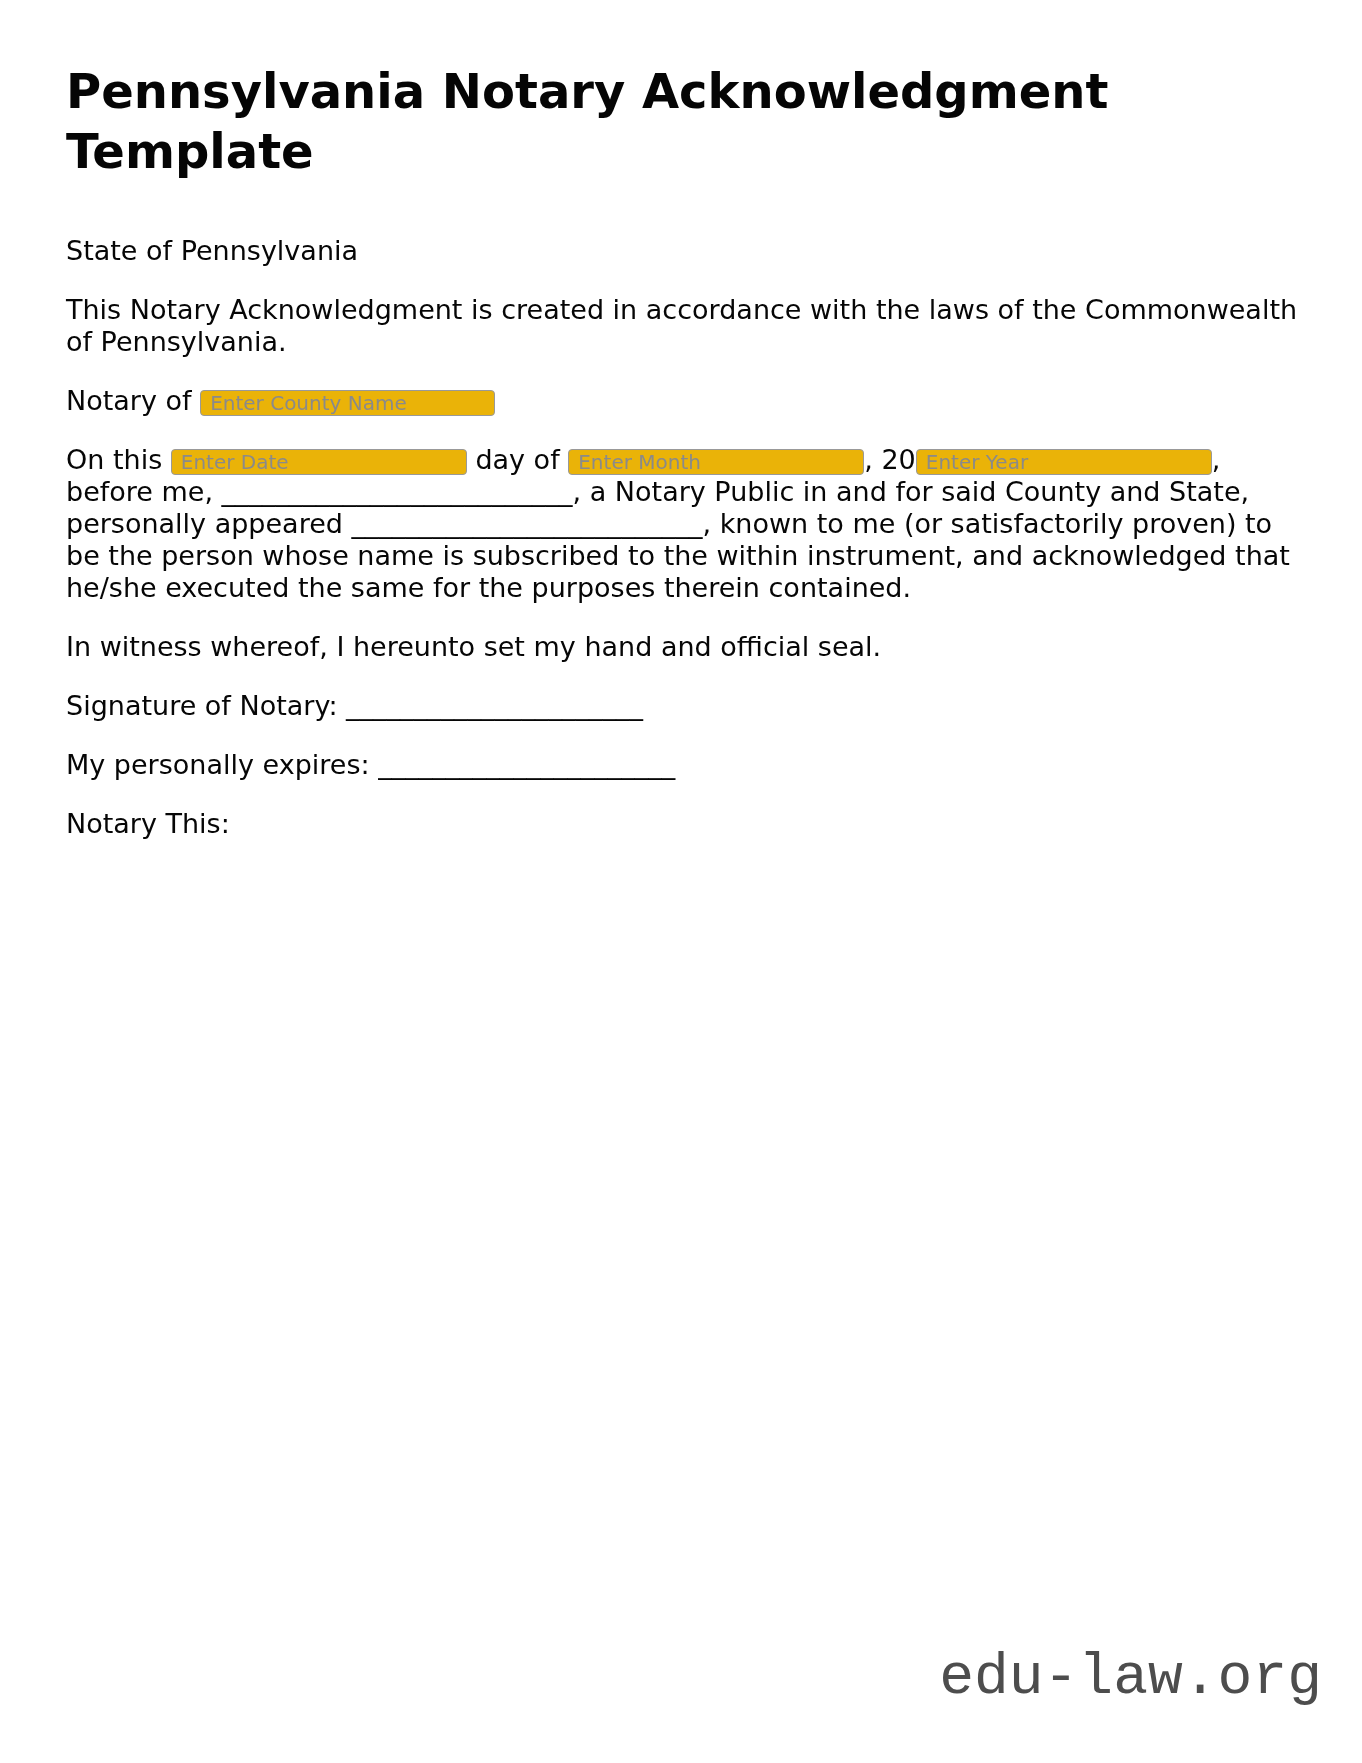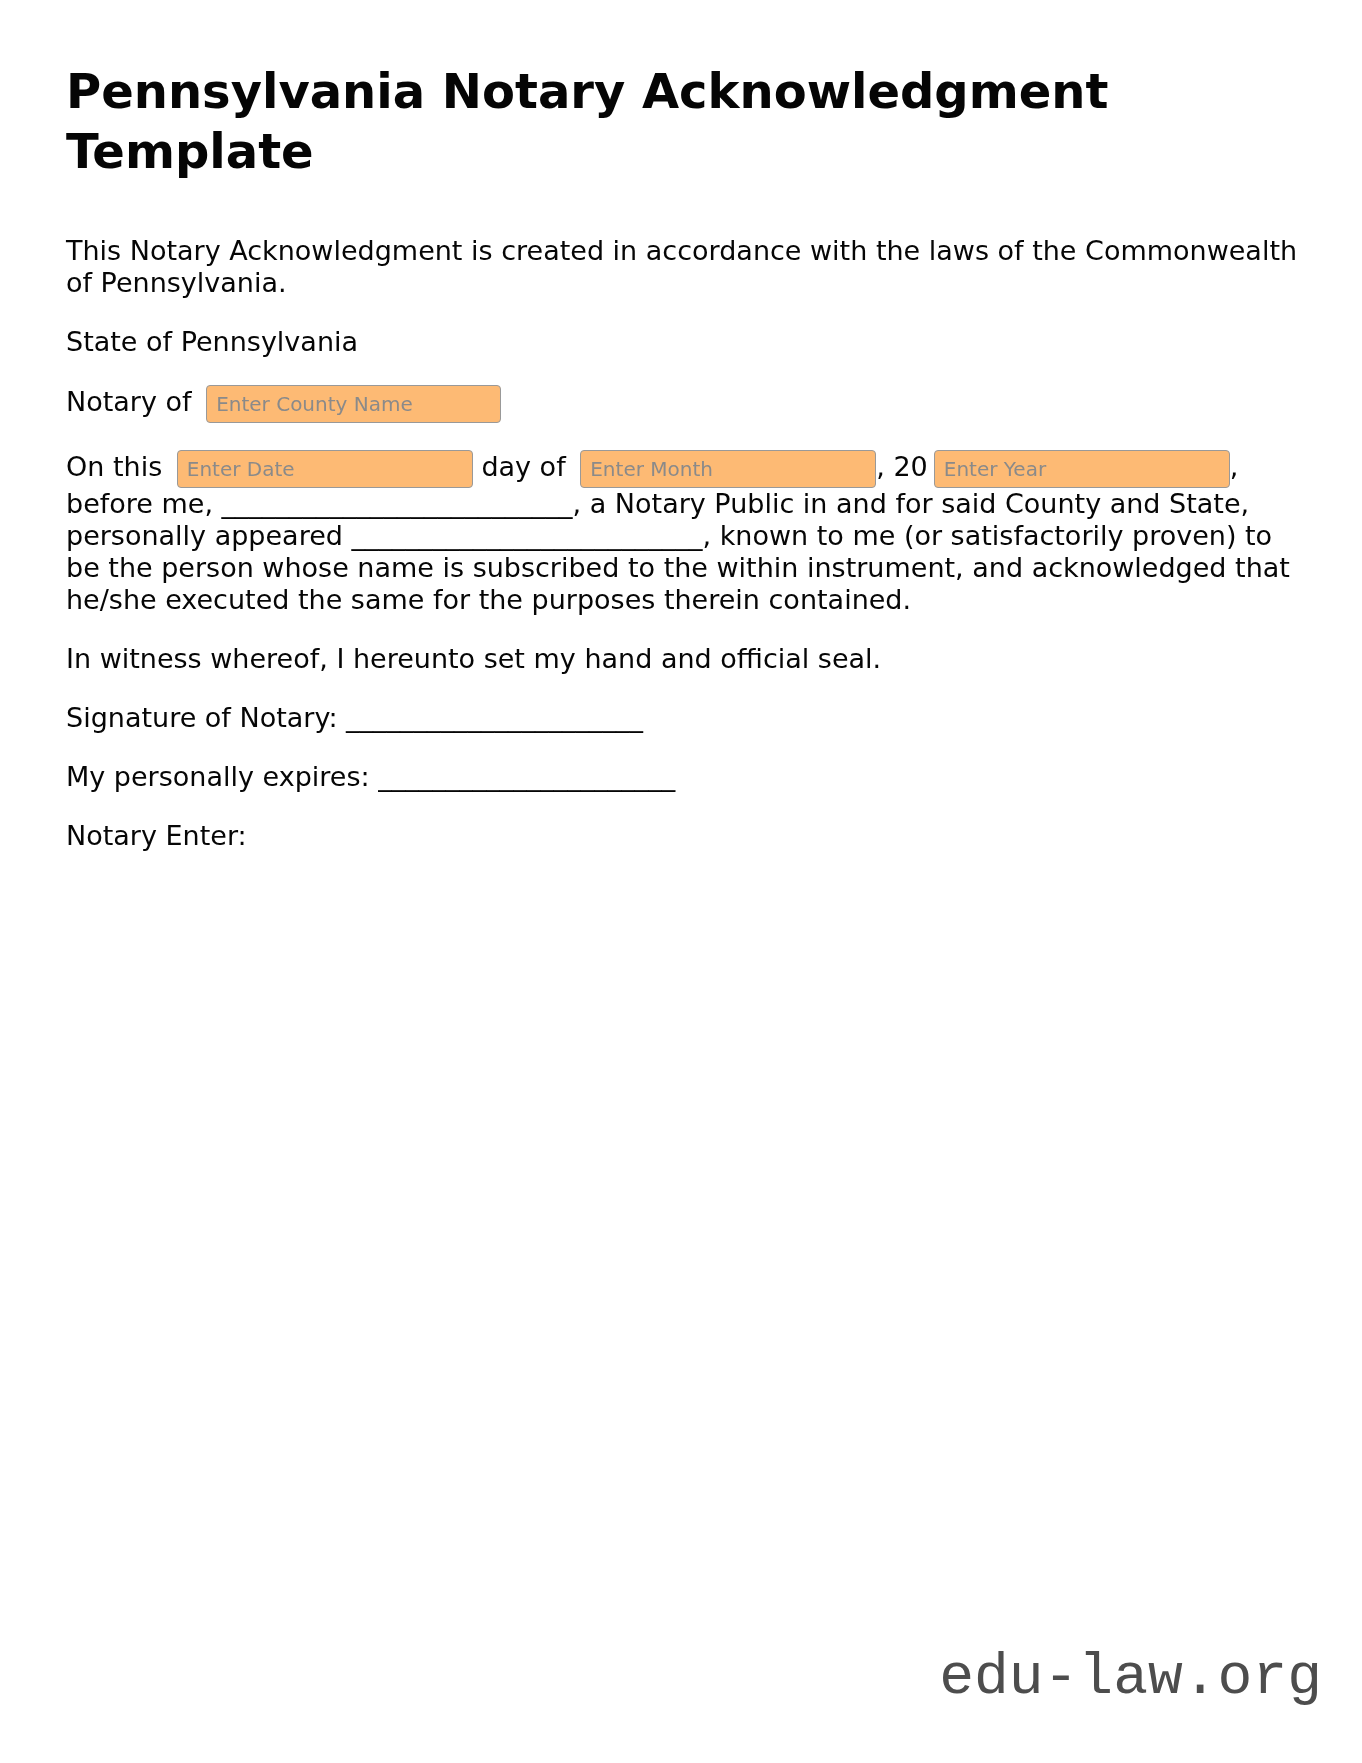--- a/index.html
+++ b/index.html
@@ -28,31 +28,30 @@
     color: #050505;
   }
   p {
     font-size: 27px;
     line-height: 32px;
     margin: 27px 0;
   }
   .field {
     box-sizing: border-box;
     width: 296px;
-    height: 38px;
+    height: 26px;
     border: 1.5px solid #999999;
     border-radius: 4px;
     padding: 0 9px;
     font-family: "DejaVu Sans", "Liberation Sans", sans-serif;
     font-size: 20px;
     color: #333333;
-    background: #fdba74;
+    background: #eab308;
     outline: none;
     vertical-align: baseline;
-    margin-left: 6px;
   }
   .field::placeholder {
     color: #8a8a8a;
     opacity: 1;
   }
   .field.county {
     width: 295px;
   }
   .blank {
     letter-spacing: 0;
@@ -69,32 +68,32 @@
     color: #4d4d4d;
   }
 </style>
 </head>
 <body>
 
 <div class="page">
 
   <h1 class="doc-title">Pennsylvania Notary Acknowledgment Template</h1>
 
+  <p>State of Pennsylvania</p>
+
   <p>This Notary Acknowledgment is created in accordance with the laws of the Commonwealth of Pennsylvania.</p>
-
-  <p>State of Pennsylvania</p>
 
   <p><span>Notary of </span><input type="text" class="field county" placeholder="Enter County Name" style=""></p>
 
   <p><span>On this </span><input type="text" class="field" placeholder="Enter Date" style=""><span> day of </span><input type="text" class="field" placeholder="Enter Month" style=""><span>, 20</span><input type="text" class="field" placeholder="Enter Year" style=""><span>, before me, </span><span class="blank">__________________________</span><span>, a Notary Public in and for said County and State, personally appeared </span><span class="blank">__________________________</span><span>, known to me (or satisfactorily proven) to be the person whose name is subscribed to the within instrument, and acknowledged that he/she executed the same for the purposes therein contained.</span></p>
 
   <p>In witness whereof, I hereunto set my hand and official seal.</p>
 
   <p><span>Signature of Notary: </span><span class="blank">______________________</span></p>
 
   <p><span>My personally expires: </span><span class="blank">______________________</span></p>
 
-  <p>Notary Enter:</p>
+  <p>Notary This:</p>
 
 
 </div>
 
 <div class="footer-brand">edu-law.org</div>
 
 </body></html>

